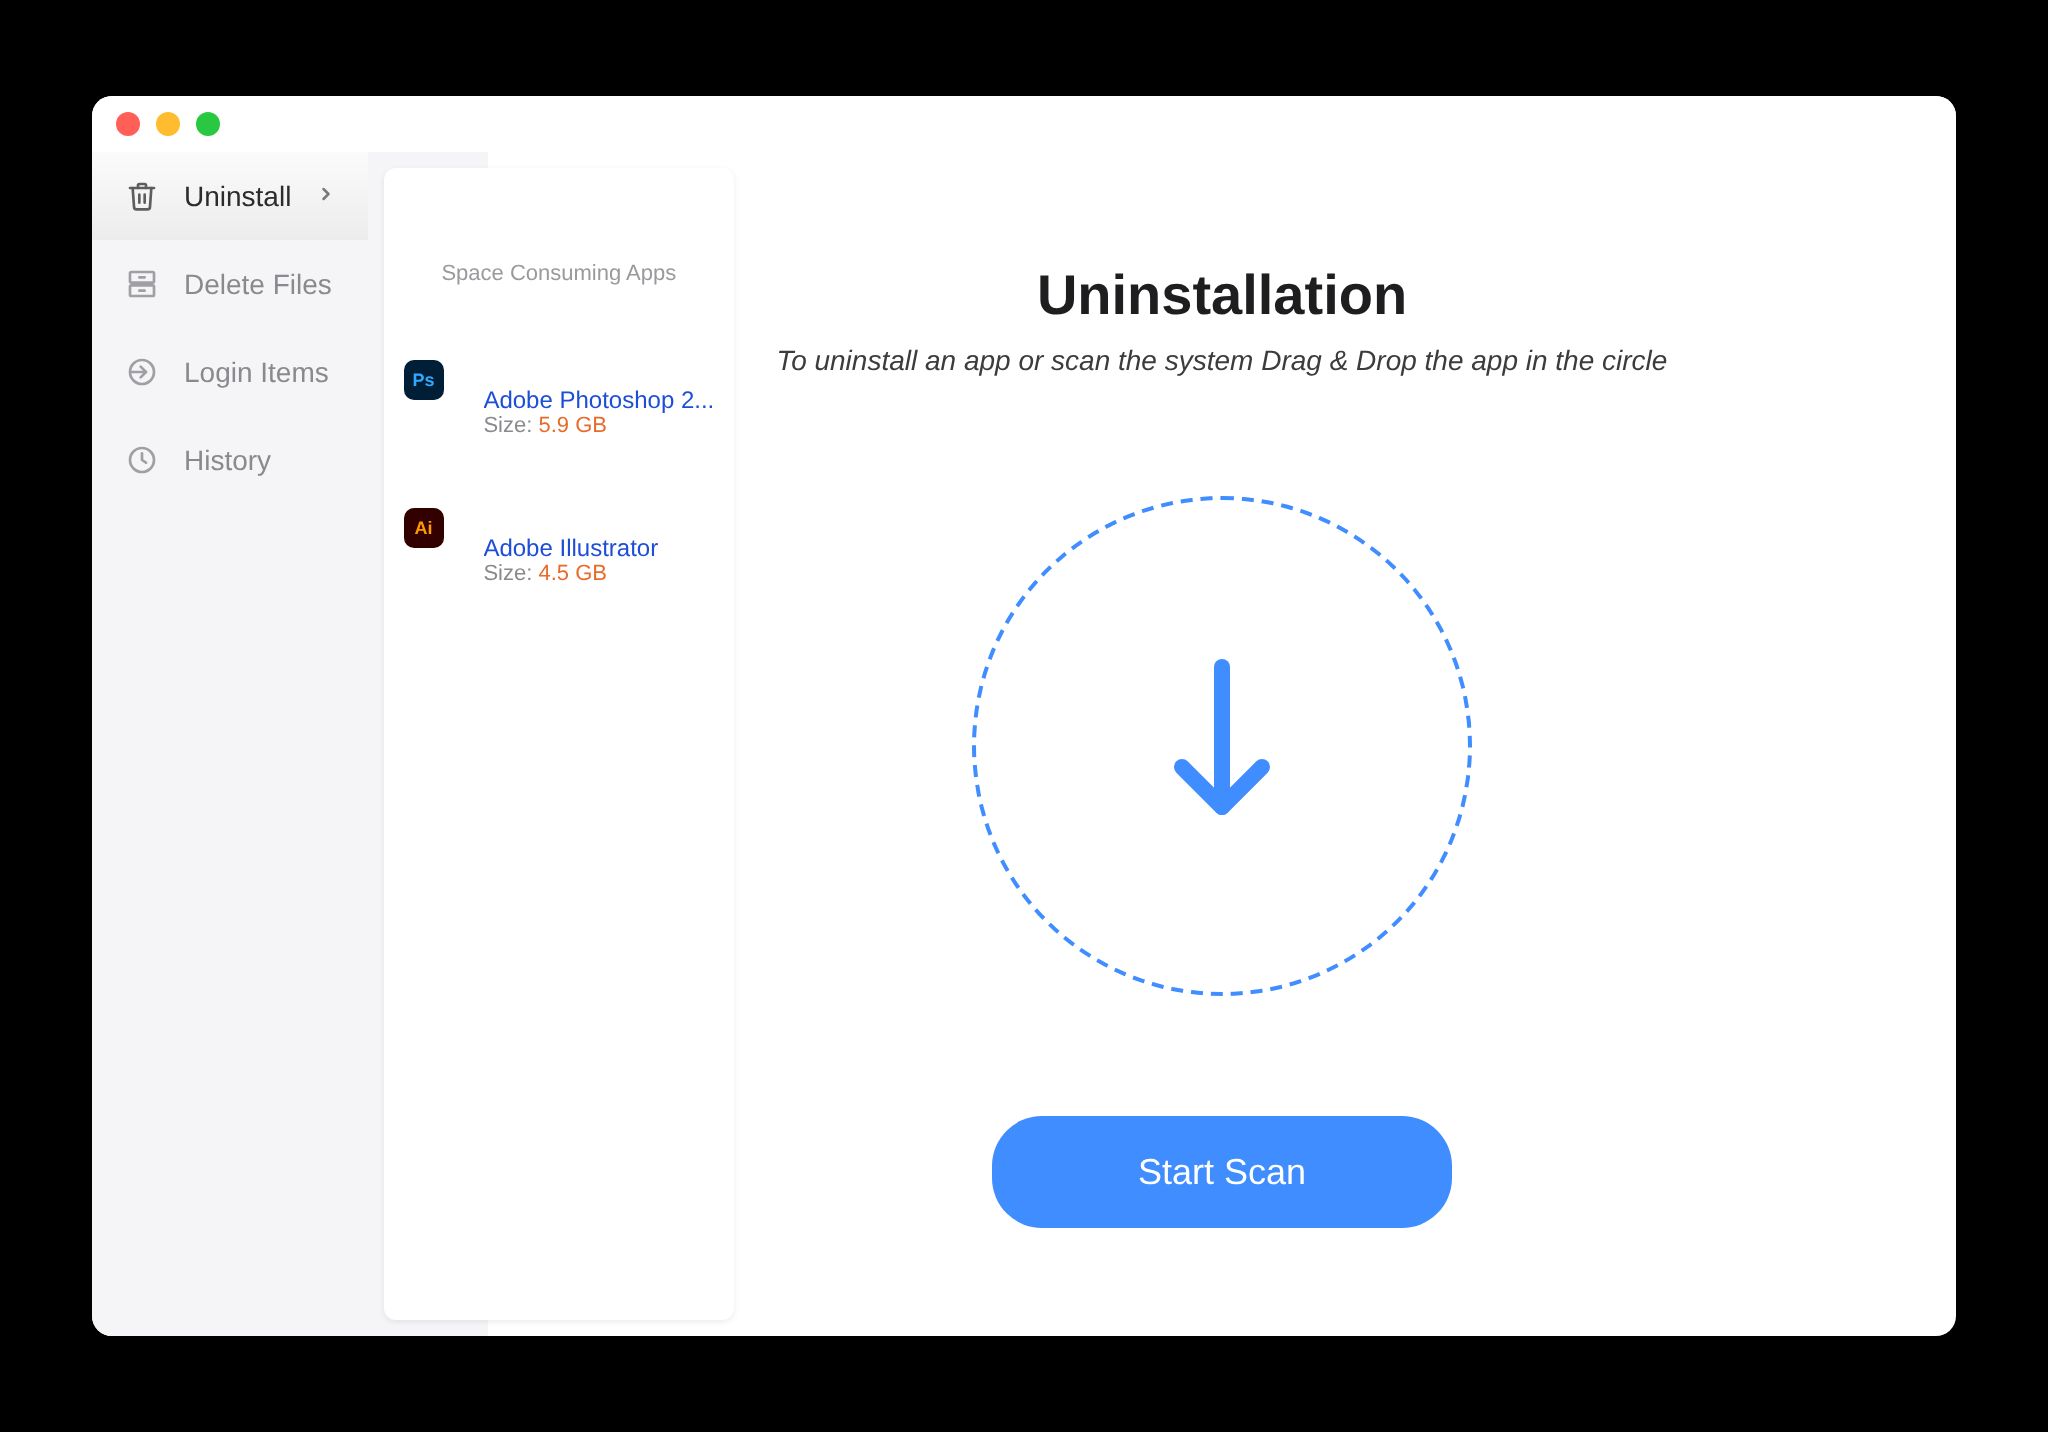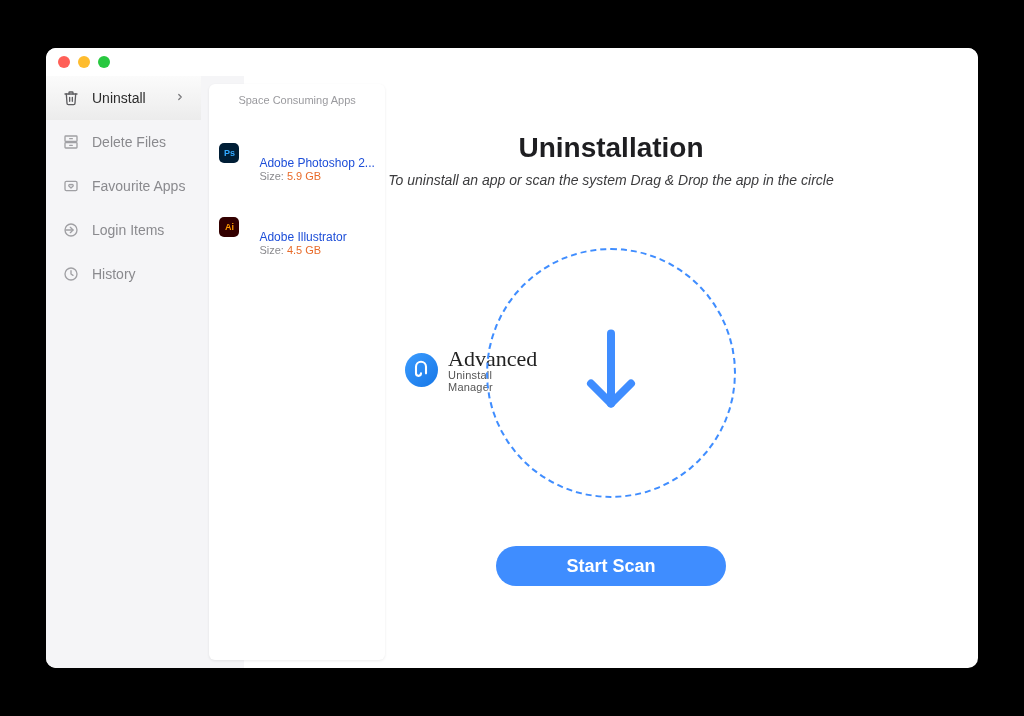--- a/index.html
+++ b/index.html
@@ -83,20 +83,21 @@
       background: #fff;
       border-radius: 6px;
       box-shadow: 0 1px 3px rgba(0,0,0,0.08);
       padding: 10px 10px 6px 10px;
     }
     .apps-title {
       font-size: 11px;
       color: #9a9a9e;
       text-align: center;
       margin-bottom: 10px;
+      margin-top: 37px;
     }
     .app-row {
       display: flex;
       align-items: center;
       gap: 20px;
       padding: 8px 0;
     }
     .app-icon {
       width: 20px;
       height: 20px;
@@ -173,28 +174,29 @@
       height: 250px;
       border: 2px dashed #3f8dff;
       border-radius: 50%;
       display: flex;
       align-items: center;
       justify-content: center;
       margin-bottom: 48px;
     }
     .start-btn {
       width: 230px;
-      height: 40px;
+      height: 56px;
       border: none;
       border-radius: 25px;
       background: #3f8dff;
       color: #fff;
       font-size: 18px;
-      font-weight: 700;
+      font-weight: 400;
       cursor: pointer;
+      margin-top: 12px;
     }
   </style>
 </head>
 <body>
 
 <div class="window">
   <div class="titlebar">
     <div class="traffic-light tl-close"></div>
     <div class="traffic-light tl-min"></div>
     <div class="traffic-light tl-max"></div>
@@ -225,29 +227,20 @@
             <svg width="16" height="16" viewBox="0 0 24 24" fill="none" stroke="currentColor" stroke-width="2" stroke-linecap="round" stroke-linejoin="round">
                 <rect x="3" y="3" width="18" height="8" rx="1"></rect>
                 <rect x="3" y="13" width="18" height="8" rx="1"></rect>
                 <line x1="10" y1="7" x2="14" y2="7"></line>
                 <line x1="10" y1="17" x2="14" y2="17"></line>
               </svg>
           </span>
           <span class="nav-label">Delete Files</span>
         </div>
 
-        <div class="nav-item">
-          <span class="nav-icon">
-            <svg width="16" height="16" viewBox="0 0 24 24" fill="none" stroke="currentColor" stroke-width="2" stroke-linecap="round" stroke-linejoin="round">
-                <rect x="3" y="5" width="18" height="14" rx="2"></rect>
-                <path d="M12 10.5c.6-1 2-1.2 2.8-.4.8.8.6 2.2-.4 2.8L12 15l-2.4-2.1c-1-.6-1.2-2-.4-2.8.8-.8 2.2-.6 2.8.4z"></path>
-              </svg>
-          </span>
-          <span class="nav-label">Favourite Apps</span>
-        </div>
 
         <div class="nav-item">
           <span class="nav-icon">
             <svg width="16" height="16" viewBox="0 0 24 24" fill="none" stroke="currentColor" stroke-width="2" stroke-linecap="round" stroke-linejoin="round">
                 <circle cx="12" cy="12" r="9"></circle>
                 <polyline points="11 8 15 12 11 16"></polyline>
                 <line x1="4" y1="12" x2="15" y2="12"></line>
               </svg>
           </span>
           <span class="nav-label">Login Items</span>
@@ -285,32 +278,20 @@
               <span>Ai</span>
             </div>
           <div class="app-text">
             <div class="app-name">Adobe Illustrator</div>
             <div class="app-size-line"><span>Size:</span> <span class="app-size-val">4.5 GB</span></div>
           </div>
         </div>
 
       </div>
 
-      <div class="brand">
-        <div class="brand-icon">
-          <svg width="20" height="20" viewBox="0 0 24 24" fill="none" stroke="white" stroke-width="2.5" stroke-linecap="round">
-              <path d="M6 16V8a6 6 0 0 1 12 0v8"></path>
-              <path d="M6 16a3 3 0 0 0 6 0"></path>
-            </svg>
-        </div>
-        <div class="brand-text">
-          <div class="brand-title">Advanced</div>
-          <div class="brand-sub">Uninstall Manager</div>
-        </div>
-      </div>
     </div>
 
     <div class="main">
       <div class="page-title">Uninstallation</div>
       <div class="page-sub">To uninstall an app or scan the system Drag &amp; Drop the app in the circle</div>
 
       <div class="drop-circle">
         <span>
           <svg width="60" height="86" viewBox="0 0 24 34" fill="none" stroke="#3f8dff" stroke-width="3.2" stroke-linecap="round" stroke-linejoin="round">
               <line x1="12" y1="2" x2="12" y2="30"></line>

